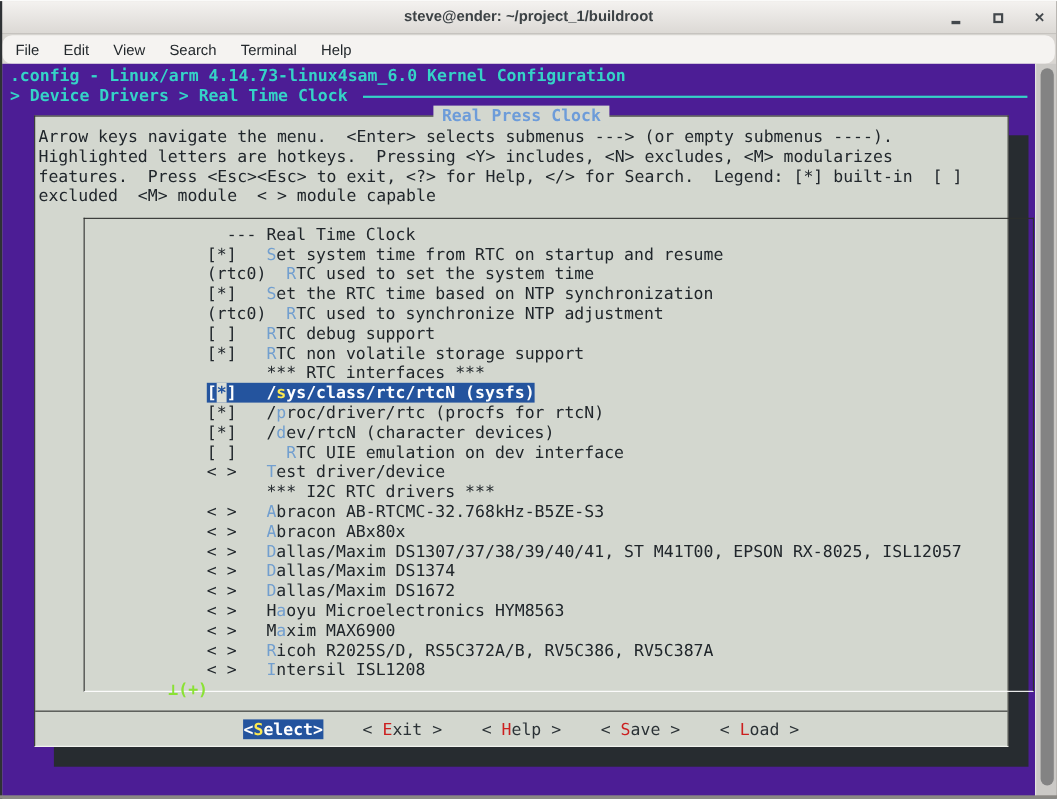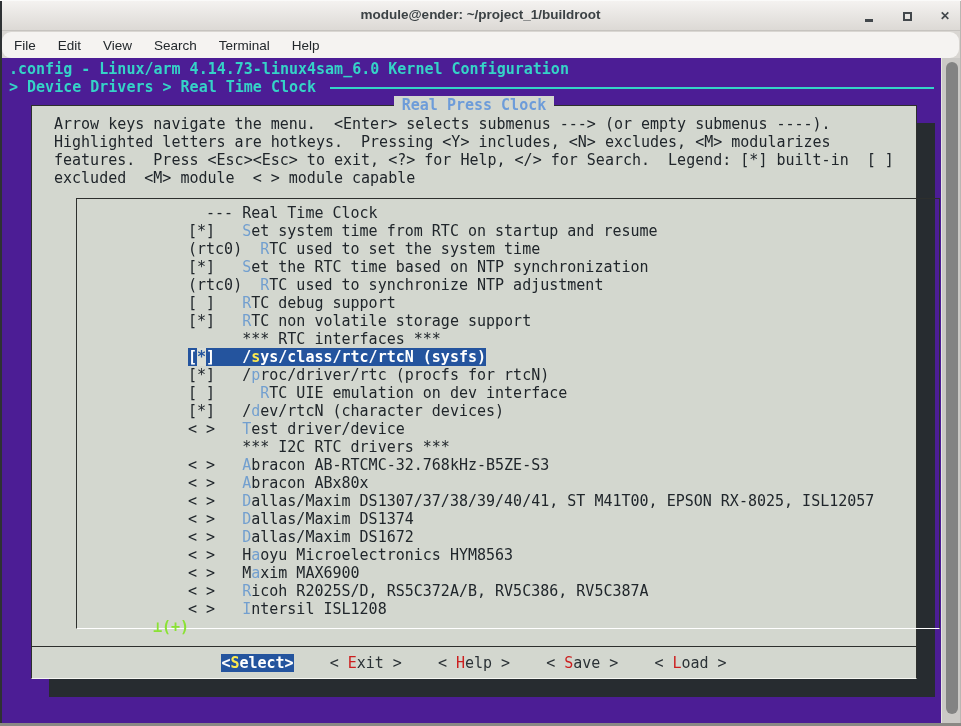--- a/index.html
+++ b/index.html
@@ -57,21 +57,21 @@
     background:#d3d7cf; border:1px solid #2d2f2d; border-bottom-color:#f6f7f2;
     color:#20262b;
   }
   .dialog-title {
     position:absolute; top:-10px; left:0; right:0; text-align:center; pointer-events:none;
   }
   .dialog-title span {
     display:inline-block; background:#d3d7cf; padding:0 8px;
     font-weight:bold; color:#6d9cd9; white-space:pre;
   }
-  .instructions { position:absolute; left:22px; top:9px; white-space:pre; }
+  .instructions { position:absolute; left:3px; top:9px; white-space:pre; }
   .instructions div { height:18px; }
 
   .listbox {
     position:absolute; left:12px; top:92px; width:864px; height:431px;
     border:1px solid #2d2f2d; border-bottom-color:#ffffff;
     overflow:hidden;
     margin-left:32px;
   }
   .rows { position:absolute; left:0; top:5px; width:100%; }
   .mrow { height:18px; white-space:pre; padding-left:111px; }
@@ -108,21 +108,21 @@
 </style>
 </head>
 <body>
 
 <div class="window">
   <div class="edge-left"></div>
   <div class="edge-right"></div>
   <div class="edge-bottom"></div>
 
   <div class="titlebar">
-    <span class="title">module@ender: ~/project_1/buildroot</span>
+    <span class="title">steve@ender: ~/project_1/buildroot</span>
     <div class="win-controls">
       <span class="ctrl ctrl-min">
           <i></i>
         </span>
       <span class="ctrl ctrl-max">
           <i></i>
         </span>
       <span class="ctrl ctrl-close">✕</span>
     </div>
   </div>
@@ -155,22 +155,22 @@
             <div class="mrow"><span>  --- Real Time Clock</span></div>
             <div class="mrow"><span>[*]   </span><span class="hot">S</span><span>et system time from RTC on startup and resume</span></div>
             <div class="mrow"><span>(rtc0)  </span><span class="hot">R</span><span>TC used to set the system time</span></div>
             <div class="mrow"><span>[*]   </span><span class="hot">S</span><span>et the RTC time based on NTP synchronization</span></div>
             <div class="mrow"><span>(rtc0)  </span><span class="hot">R</span><span>TC used to synchronize NTP adjustment</span></div>
             <div class="mrow"><span>[ ]   </span><span class="hot">R</span><span>TC debug support</span></div>
             <div class="mrow"><span>[*]   </span><span class="hot">R</span><span>TC non volatile storage support</span></div>
             <div class="mrow"><span>      *** RTC interfaces ***</span></div>
             <div class="mrow"><span class="selwrap"><span>[</span><span class="cursor">*</span><span>]   /</span><span class="hot-sel">s</span><span>ys/class/rtc/rtcN (sysfs)</span></span></div>
             <div class="mrow"><span>[*]   /</span><span class="hot">p</span><span>roc/driver/rtc (procfs for rtcN)</span></div>
+            <div class="mrow"><span>[*]   /</span><span class="hot">d</span><span>ev/rtcN (character devices)</span></div>
             <div class="mrow"><span>[ ]     </span><span class="hot">R</span><span>TC UIE emulation on dev interface</span></div>
-            <div class="mrow"><span>[*]   /</span><span class="hot">d</span><span>ev/rtcN (character devices)</span></div>
             <div class="mrow"><span>&lt; &gt;   </span><span class="hot">T</span><span>est driver/device</span></div>
             <div class="mrow"><span>      *** I2C RTC drivers ***</span></div>
             <div class="mrow"><span>&lt; &gt;   </span><span class="hot">A</span><span>bracon AB-RTCMC-32.768kHz-B5ZE-S3</span></div>
             <div class="mrow"><span>&lt; &gt;   </span><span class="hot">A</span><span>bracon ABx80x</span></div>
             <div class="mrow"><span>&lt; &gt;   </span><span class="hot">D</span><span>allas/Maxim DS1307/37/38/39/40/41, ST M41T00, EPSON RX-8025, ISL12057</span></div>
             <div class="mrow"><span>&lt; &gt;   </span><span class="hot">D</span><span>allas/Maxim DS1374</span></div>
             <div class="mrow"><span>&lt; &gt;   </span><span class="hot">D</span><span>allas/Maxim DS1672</span></div>
             <div class="mrow"><span>&lt; &gt;   H</span><span class="hot">a</span><span>oyu Microelectronics HYM8563</span></div>
             <div class="mrow"><span>&lt; &gt;   M</span><span class="hot">a</span><span>xim MAX6900</span></div>
             <div class="mrow"><span>&lt; &gt;   </span><span class="hot">R</span><span>icoh R2025S/D, RS5C372A/B, RV5C386, RV5C387A</span></div>

